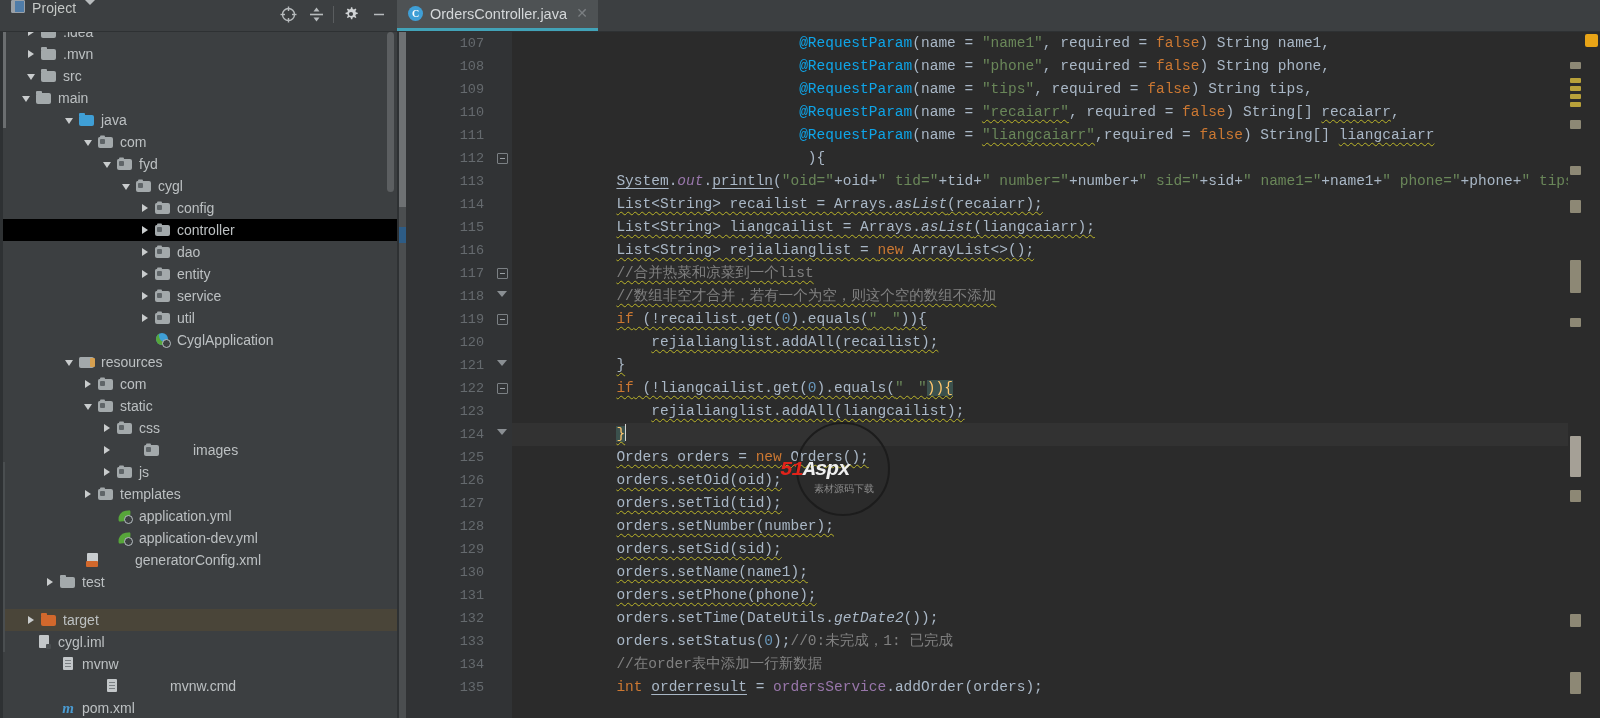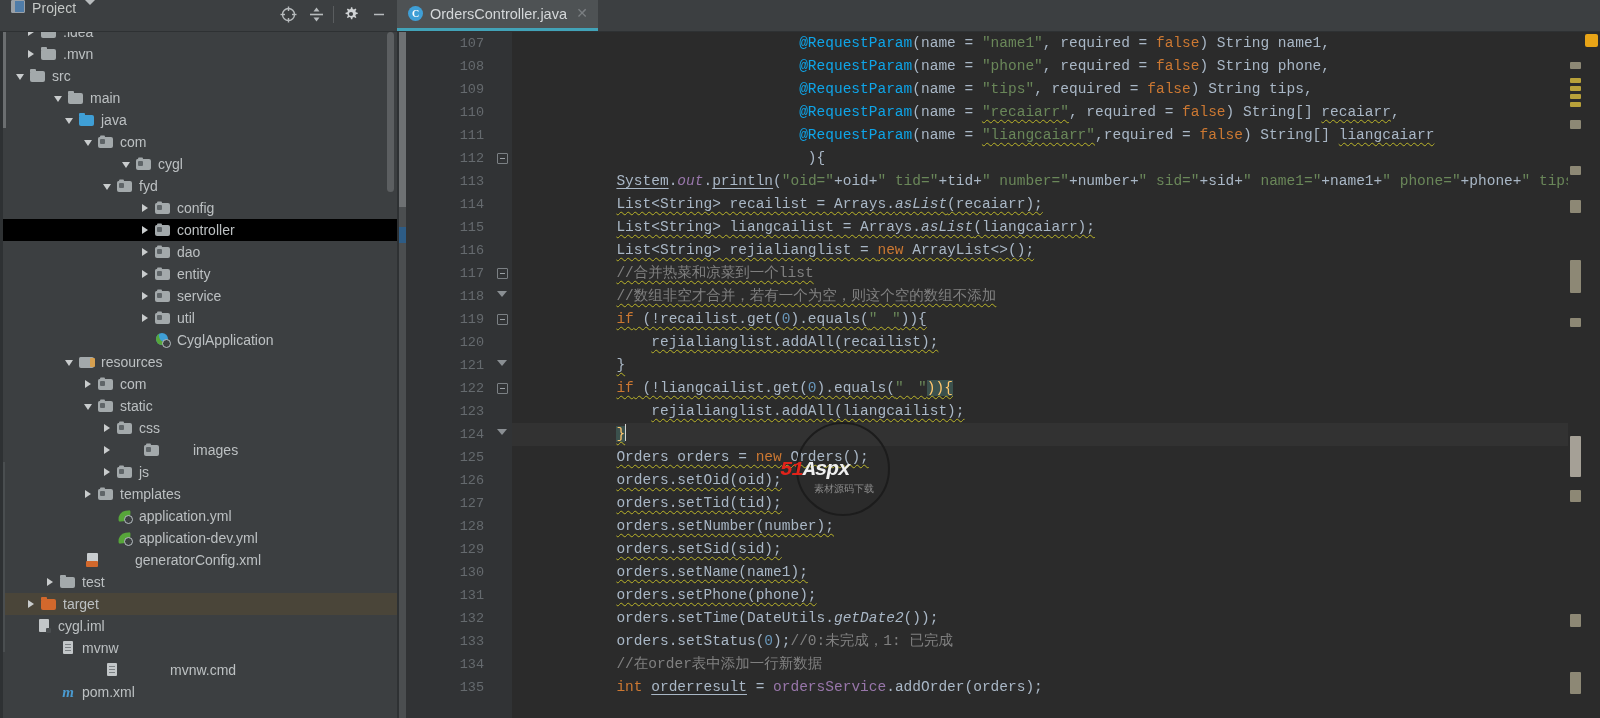--- a/index.html
+++ b/index.html
@@ -371,49 +371,49 @@
           <div class="trow" style="padding-left: 25px;">
             <span class="twist r"></span>
             <span class="ico folder"></span>
             <span class="tlabel">.idea</span>
           </div>
           <div class="trow" style="padding-left: 25px;">
             <span class="twist r"></span>
             <span class="ico folder"></span>
             <span class="tlabel">.mvn</span>
           </div>
-          <div class="trow" style="padding-left: 14px;">
+          <div class="trow" style="padding-left: 25px;">
             <span class="twist d"></span>
             <span class="ico folder"></span>
             <span class="tlabel">src</span>
           </div>
-          <div class="trow" style="padding-left: 52px;">
+          <div class="trow" style="padding-left: 20px;">
             <span class="twist d"></span>
             <span class="ico folder"></span>
             <span class="tlabel">main</span>
           </div>
           <div class="trow" style="padding-left: 63px;">
             <span class="twist d"></span>
             <span class="ico folder blue"></span>
             <span class="tlabel">java</span>
           </div>
           <div class="trow" style="padding-left: 82px;">
             <span class="twist d"></span>
             <span class="ico pkg"></span>
             <span class="tlabel">com</span>
           </div>
+          <div class="trow" style="padding-left: 101px;">
+            <span class="twist d"></span>
+            <span class="ico pkg"></span>
+            <span class="tlabel">fyd</span>
+          </div>
           <div class="trow" style="padding-left: 120px;">
             <span class="twist d"></span>
             <span class="ico pkg"></span>
             <span class="tlabel">cygl</span>
-          </div>
-          <div class="trow" style="padding-left: 101px;">
-            <span class="twist d"></span>
-            <span class="ico pkg"></span>
-            <span class="tlabel">fyd</span>
           </div>
           <div class="trow" style="padding-left: 139px;">
             <span class="twist r"></span>
             <span class="ico pkg"></span>
             <span class="tlabel">config</span>
           </div>
           <div class="trow sel" style="padding-left: 139px;">
             <span class="twist r"></span>
             <span class="ico pkg"></span>
             <span class="tlabel">controller</span>
@@ -491,21 +491,21 @@
           <div class="trow" style="padding-left: 41px; gap: 28px;">
             <span class="twist"></span>
             <span class="ico xml"></span>
             <span class="tlabel">generatorConfig.xml</span>
           </div>
           <div class="trow" style="padding-left: 44px;">
             <span class="twist r"></span>
             <span class="ico folder"></span>
             <span class="tlabel">test</span>
           </div>
-          <div class="trow hl" style="padding-left: 25px;">
+          <div class="trow hl" style="padding-left: 25px; margin-top: 16px;">
             <span class="twist r"></span>
             <span class="ico folder orange"></span>
             <span class="tlabel">target</span>
           </div>
           <div class="trow" style="padding-left: 20px;">
             <span class="twist"></span>
             <span class="ico iml"></span>
             <span class="tlabel">cygl.iml</span>
           </div>
           <div class="trow" style="padding-left: 44px;">

